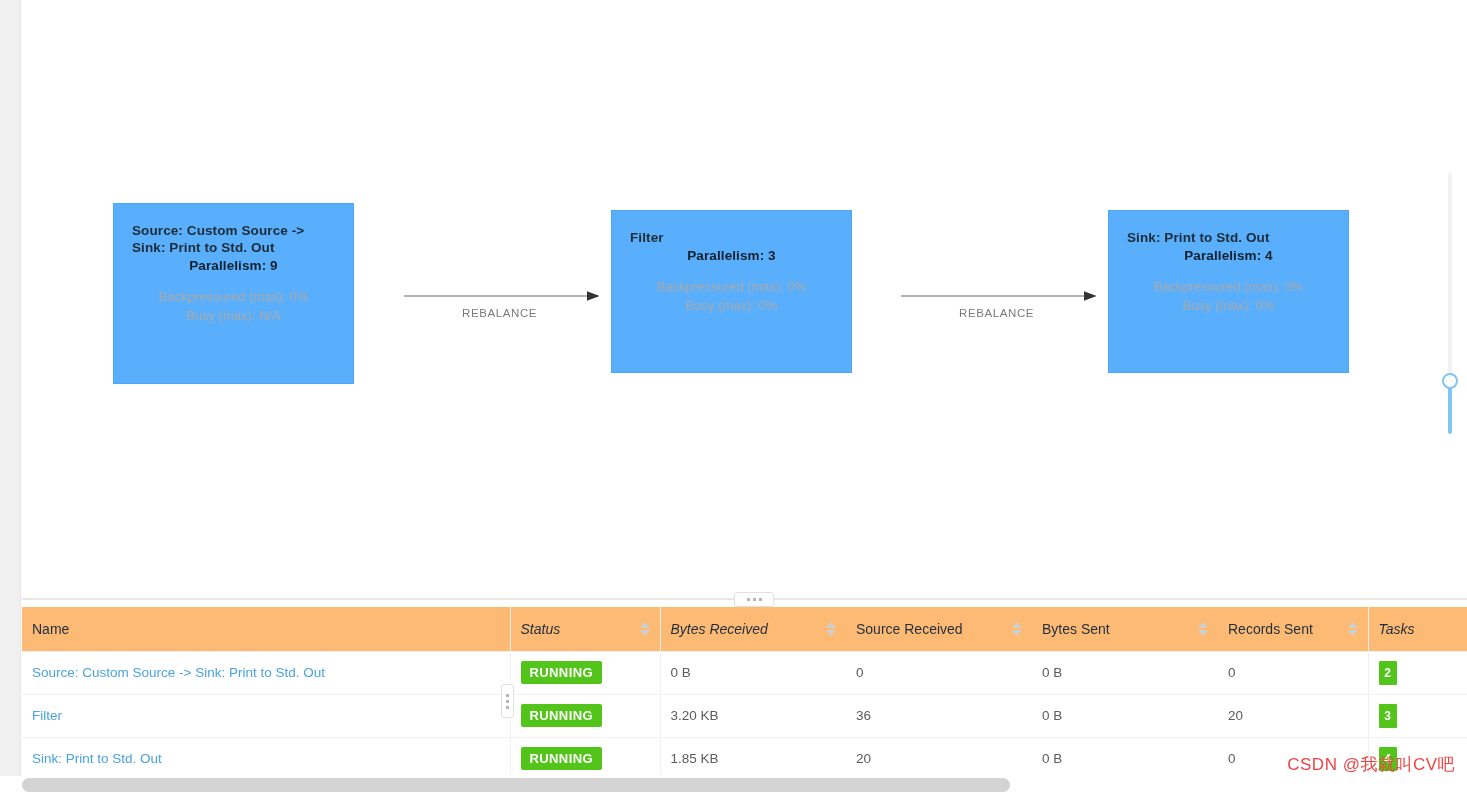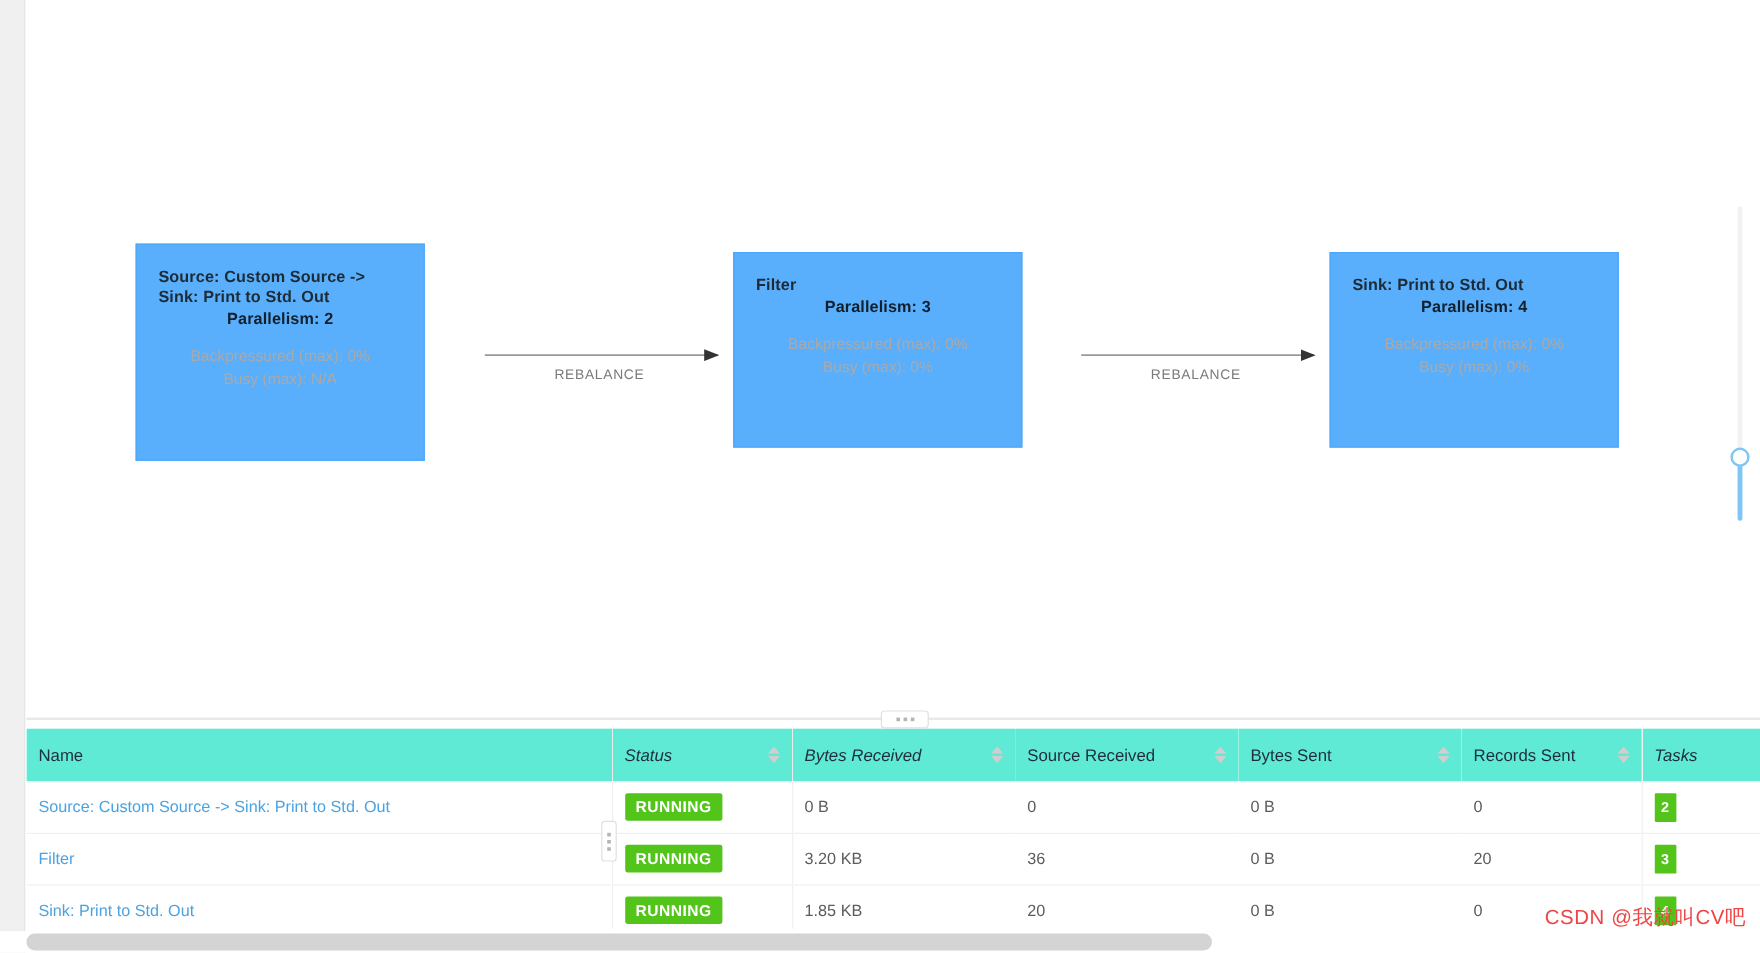--- a/index.html
+++ b/index.html
@@ -171,21 +171,21 @@
     width: 1445px;
   }
   table.vtx-table th {
     height: 44px;
     font-size: 14px;
     font-weight: normal;
     color: #1f2d3d;
     text-align: left;
     padding: 0 10px;
     border-bottom: 1px solid #ececec;
-    background: #5eead4;
+    background: #fdba74;
     position: relative;
     vertical-align: middle;
     white-space: nowrap;
     overflow: hidden;
   }
   table.vtx-table th.divided { border-left: 1px solid #ececec; font-style: italic; }
   table.vtx-table td {
     height: 43px;
     font-size: 13.5px;
     color: #5c5c5c;
@@ -330,21 +330,21 @@
           <polygon points="0 0, 9 3.5, 0 7" fill="#333333"></polygon>
         </marker>
       </defs>
       <line x1="2" y1="18" x2="196" y2="18" stroke="#9a9a9a" stroke-width="1.4" marker-end="url(#arrowhead2)"></line>
     </svg>
     <div class="edge-label" style="left:937px; top:307px; width:136px;">REBALANCE</div>
 
     <div class="node" style="left:91px; top:203px; width:241px; height:181px;">
       <div class="node-inner">
         <div class="node-title">Source: Custom Source -&gt; Sink: Print to Std. Out</div>
-        <div class="node-parallelism">Parallelism: 2</div>
+        <div class="node-parallelism">Parallelism: 9</div>
         <div class="node-metrics">
           <div>Backpressured (max): 0%</div>
           <div>Busy (max): N/A</div>
         </div>
       </div>
     </div>
 
     <div class="node" style="left:589px; top:210px; width:241px; height:163px;">
       <div class="node-inner">
         <div class="node-title">Filter</div>

